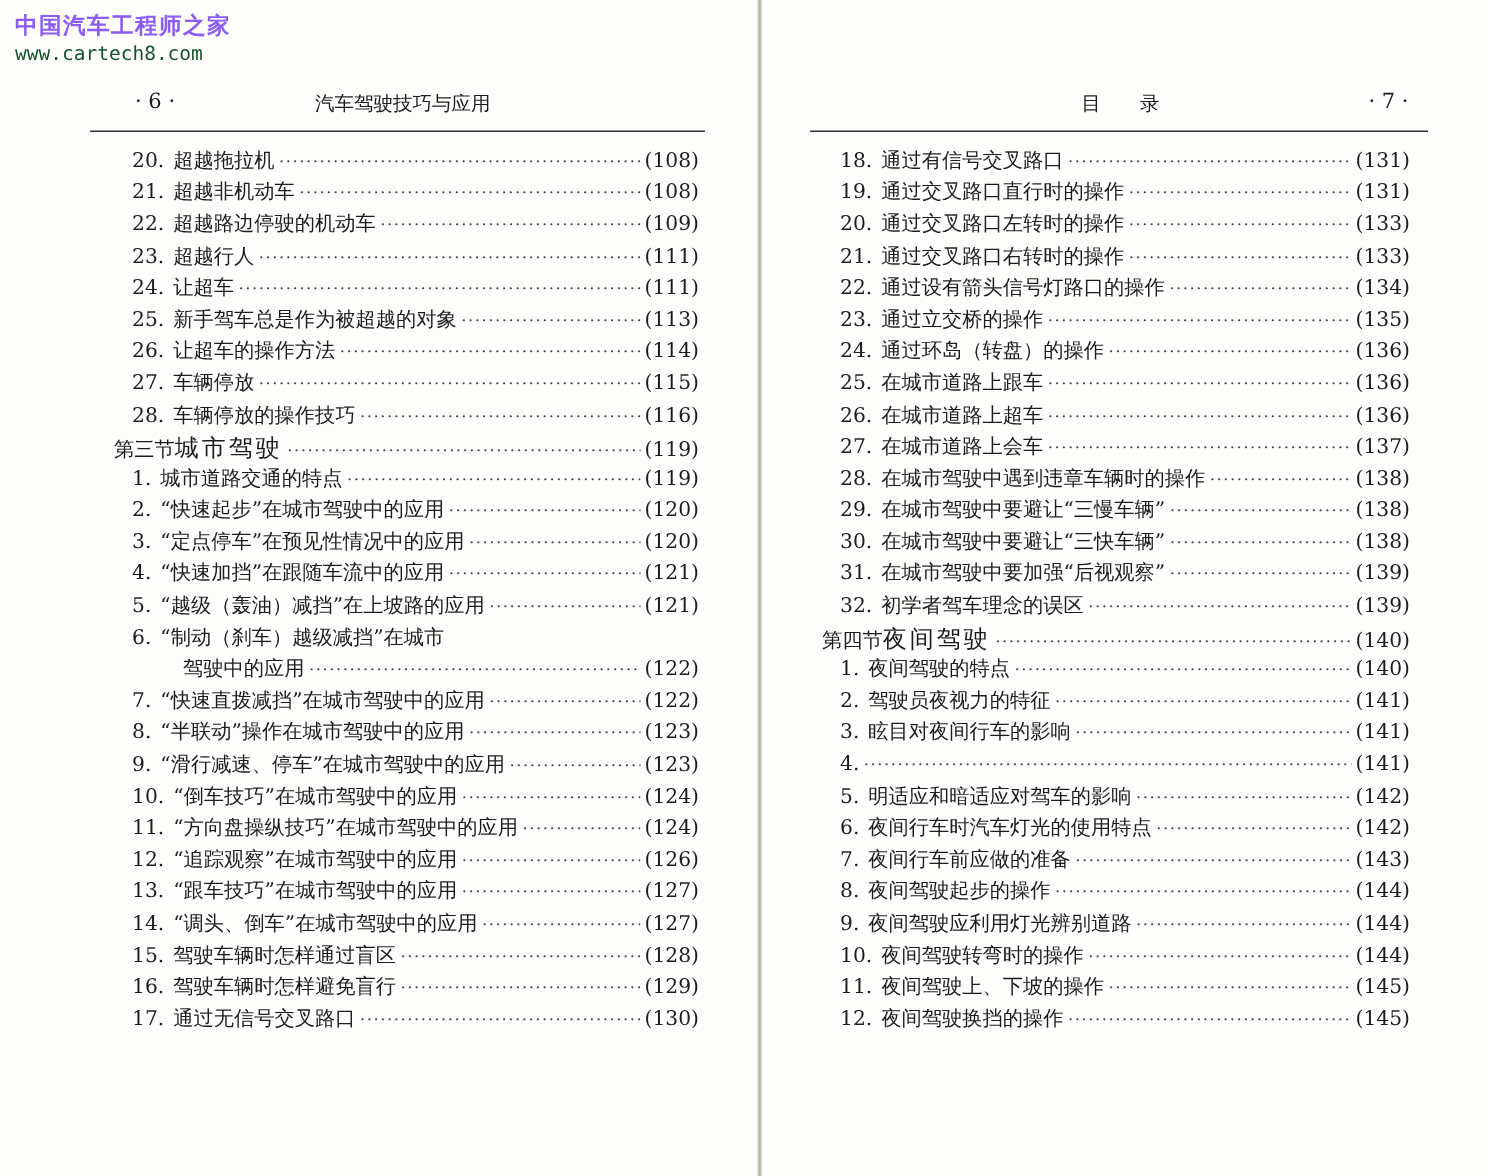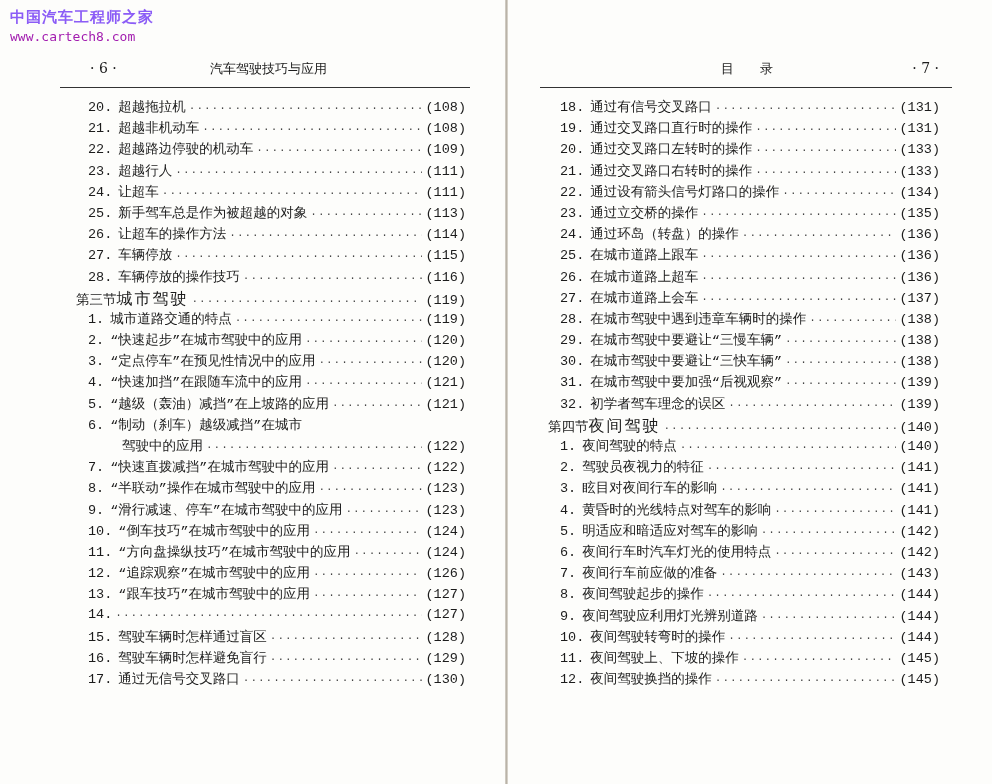--- a/index.html
+++ b/index.html
@@ -4,21 +4,21 @@
 <style>
   html, body { margin:0; padding:0; }
   body {
     width:992px; height:784px; overflow:hidden; position:relative;
     background:#fdfdfb;
     font-family: "DejaVu Serif", "Liberation Serif", serif;
     color:#1c1c1c;
   }
   .watermark { position:absolute; left:10px; top:8px; }
   .wm-title { font-family:"DejaVu Sans", sans-serif; font-weight:bold; font-size:15px; letter-spacing:1px; color:#8b5cf6; line-height:18px; }
-  .wm-url { font-family:"DejaVu Sans Mono", "Liberation Mono", monospace; font-size:13px; color:#a21caf; line-height:18px; margin-top:2px; }
+  .wm-url { font-family:"DejaVu Sans Mono", "Liberation Mono", monospace; font-size:13px; color:#14532d; line-height:18px; margin-top:2px; }
 
   .page { position:absolute; top:0; height:784px; }
   .page.left { left:0; width:496px; }
   .page.right { left:496px; width:496px; }
   .spine { position:absolute; left:505px; top:0; width:3px; height:784px; background:linear-gradient(90deg,#d8d4cc,#b9b3a8,#e4e0d8); }
 
   .header { position:absolute; top:60px; height:22px; font-size:13px; }
   .left .header { left:60px; width:410px; }
   .right .header { left:40px; width:415px; }
   .hdr-pnum { position:absolute; top:0; font-size:14px; }
@@ -27,21 +27,21 @@
   .hdr-title { position:absolute; top:0; }
   .left .hdr-title { left:150px; }
   .right .hdr-title { left:185px; letter-spacing:26px; }
   .rule { position:absolute; top:87px; height:1px; background:#333; }
   .left .rule { left:60px; width:410px; }
   .right .rule { left:44px; width:412px; }
 
   .toc { position:absolute; top:98px; }
   .left .toc { left:60px; width:408px; }
   .right .toc { left:36px; width:410px; }
-  .row { display:flex; align-items:baseline; height:21.2px; font-size:13.5px; white-space:nowrap;font-family:Liberation Mono, monospace; }
+  .row { display:flex; align-items:baseline; height:21.2px; font-size:13.5px; white-space:nowrap; }
   .row .num { padding-left:28px; min-width:0; }
   .row .num::after { content:""; }
   .row.sec .num { padding-left:16px; }
   .row .label { padding-left:6px; }
   .row.sec .label { padding-left:0; letter-spacing:2px; font-size:16px; }
   .row .dots { flex:1; overflow:hidden; margin:0 3px; color:#444; letter-spacing:1px; font-size:11px; }
   .row .dots::before { content:"································································································"; }
   .row .pg { font-size:13.5px; padding-right:2px; }
   .row.cont .dots::before { content:""; }
   .row.indent .label { padding-left:62px; }
@@ -201,20 +201,21 @@
         <span class="pg">(126)</span>
       </div>
       <div class="row">
         <span class="num">13.</span>
         <span class="label">“跟车技巧”在城市驾驶中的应用</span>
         <span class="dots"></span>
         <span class="pg">(127)</span>
       </div>
       <div class="row">
         <span class="num">14.</span>
+        <span class="label">“调头、倒车”在城市驾驶中的应用</span>
         <span class="dots"></span>
         <span class="pg">(127)</span>
       </div>
       <div class="row">
         <span class="num">15.</span>
         <span class="label">驾驶车辆时怎样通过盲区</span>
         <span class="dots"></span>
         <span class="pg">(128)</span>
       </div>
       <div class="row">
@@ -348,21 +349,20 @@
         <span class="pg">(141)</span>
       </div>
       <div class="row">
         <span class="num">3.</span>
         <span class="label">眩目对夜间行车的影响</span>
         <span class="dots"></span>
         <span class="pg">(141)</span>
       </div>
       <div class="row">
         <span class="num">4.</span>
-        <span class="label">黄昏时的光线特点对驾车的影响</span>
         <span class="dots"></span>
         <span class="pg">(141)</span>
       </div>
       <div class="row">
         <span class="num">5.</span>
         <span class="label">明适应和暗适应对驾车的影响</span>
         <span class="dots"></span>
         <span class="pg">(142)</span>
       </div>
       <div class="row">

